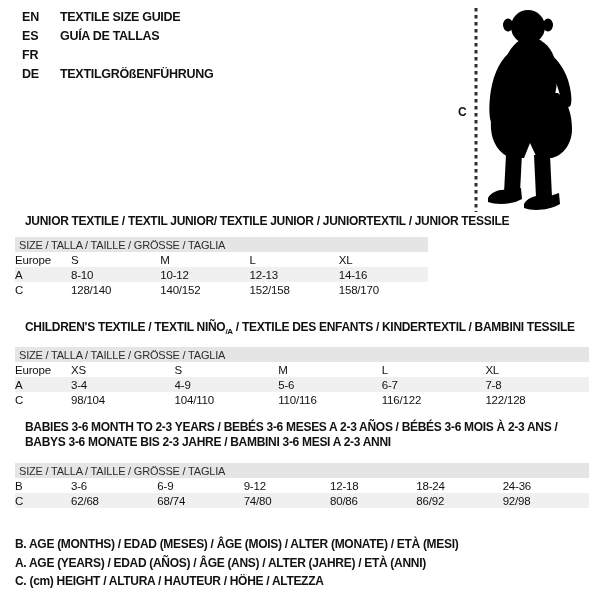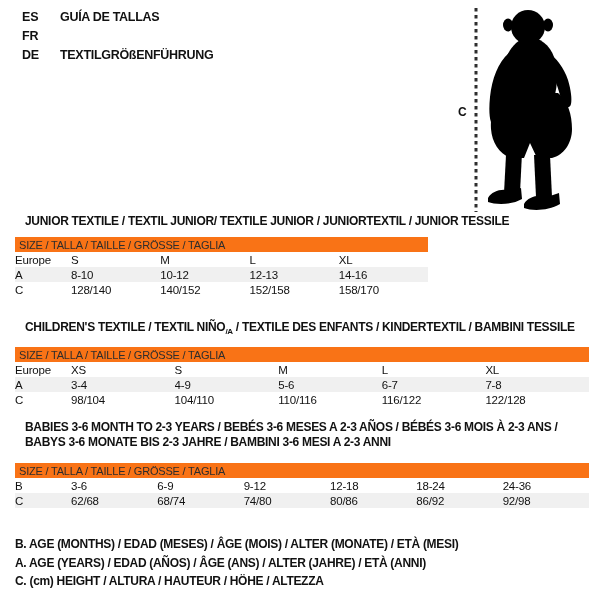--- a/index.html
+++ b/index.html
@@ -46,41 +46,45 @@
   #table-junior   { top:237px; width:413px; }
   #table-children { top:347px; width:574px; }
   #table-babies   { top:463px; width:574px; }
 
   table.size-table td {
     height:15px; font-size:11.5px; letter-spacing:-0.2px;
     text-align:left; vertical-align:middle; padding:0;
     white-space:nowrap; overflow:hidden;
   }
   tr.band td {
-    background:#f97316; height:15px;
+    background:#e5e5e5; height:15px;
     text-align:left; padding-left:4px;
     font-size:11px; color:#2d2d2d;
   }
   tr.stripe td { background:#f0f0f0; }
   td.rowlabel { text-align:left; padding-left:3px; }
   col.labelcol { width:56px; }
 
   
   .footnotes { position:absolute; left:15px; top:535px; }
   .footnote {
     font-weight:bold; font-size:12px; letter-spacing:-0.3px;
     height:18.5px; line-height:18.5px;
   }
 
   sub.title-sub { font-size:8px; }
 </style>
 </head>
 <body>
 
 <div class="lang-list">
+  <div class="lang-row">
+    <span class="lang-code">EN</span>
+    <span class="lang-title">TEXTILE SIZE GUIDE</span>
+  </div>
   <div class="lang-row">
     <span class="lang-code">ES</span>
     <span class="lang-title">GUÍA DE TALLAS</span>
   </div>
   <div class="lang-row">
     <span class="lang-code">FR</span>
   </div>
   <div class="lang-row">
     <span class="lang-code">DE</span>
     <span class="lang-title">TEXTILGRÖßENFÜHRUNG</span>

